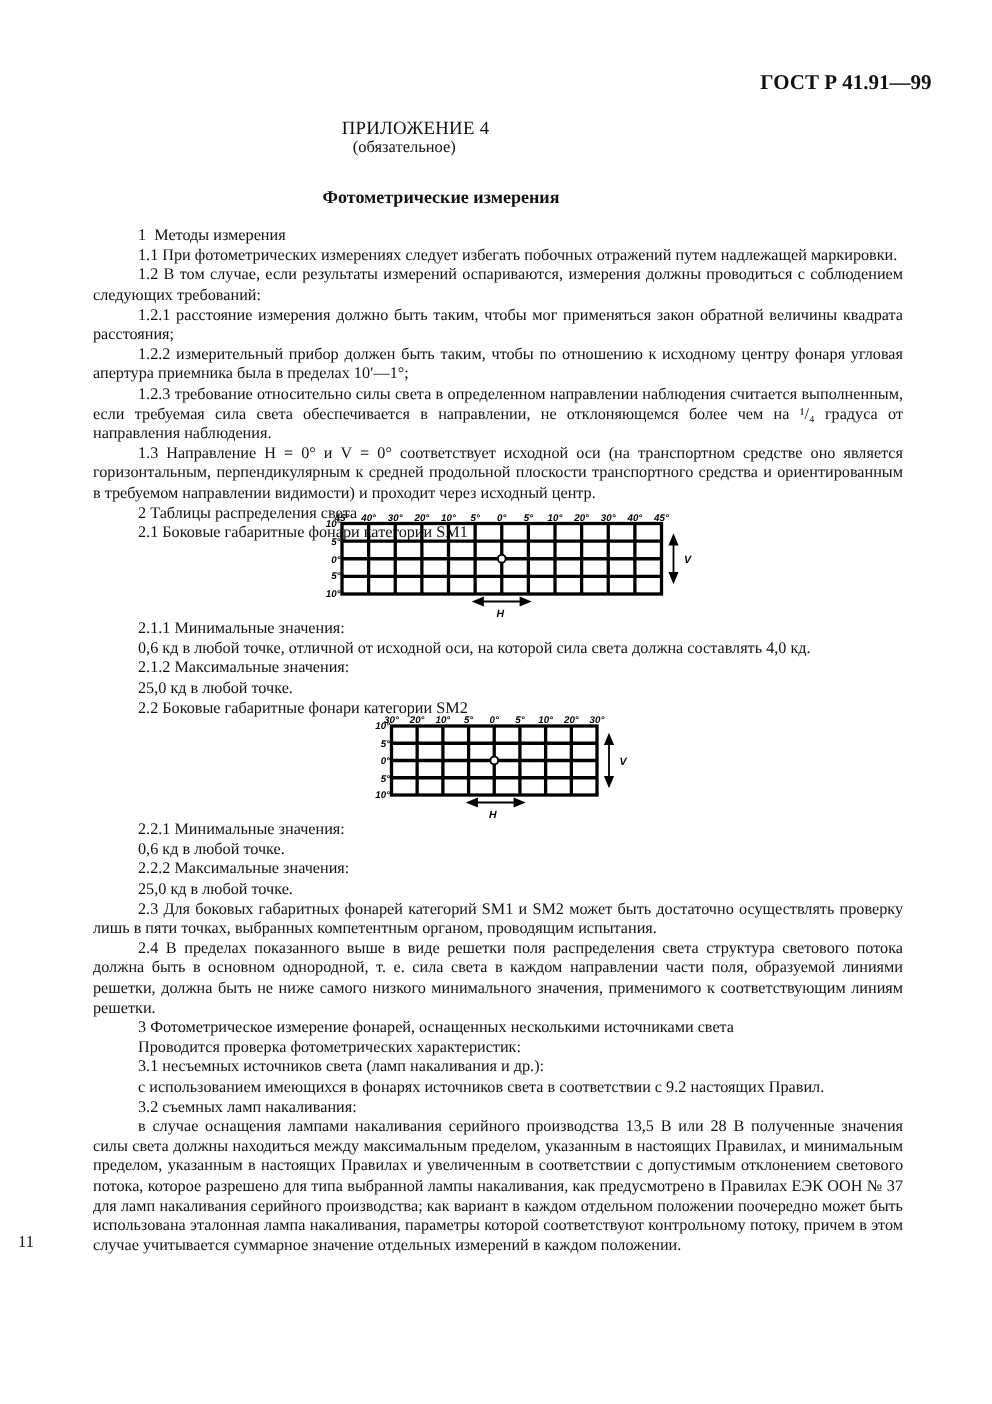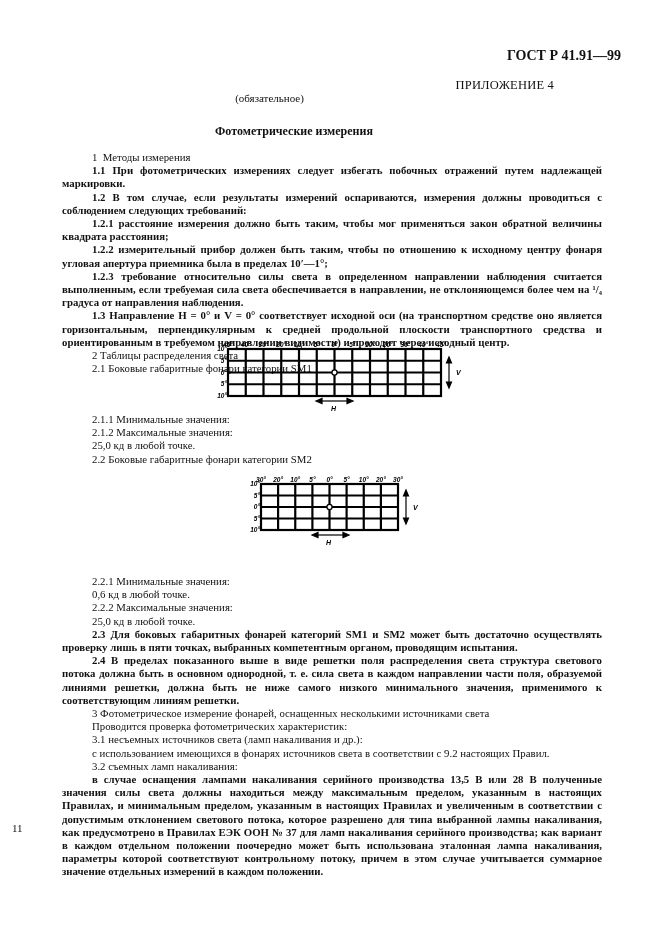--- a/index.html
+++ b/index.html
@@ -1,25 +1,25 @@
 <!DOCTYPE html>
 <html><head>
 <meta charset="utf-8">
 <style>
   html, body { margin:0; padding:0; background:#ffffff; }
   body { width:661px; height:936px; position:relative; overflow:hidden;
          font-family:"Liberation Serif", "DejaVu Serif", serif; color:#111; }
   .abs { position:absolute; }
   .doc-code { left:0; top:48px; width:602px; text-align:right; font-weight:bold; font-size:14px;margin-left:19px; }
-  .appendix-title { left:0; top:78px; width:554px; text-align:right; font-size:12.5px; letter-spacing:0.2px; }
+  .appendix-title { left:0; top:78px; width:554px; text-align:center; font-size:12.5px; letter-spacing:0.2px; }
   .appendix-sub { left:0; top:92px; width:539px; text-align:center; font-size:11px; }
   .section-title { left:0; top:124px; width:588px; text-align:center; font-weight:bold; font-size:12px; }
   .body-text { left:62px; width:540px; font-size:10.8px; line-height:13.2px; text-align:justify; }
   .p { margin:0; }
-  .ind { text-indent:30px;font-weight:bold; }
+  .ind { text-indent:30px; }
   .ind0 { padding-left:30px; }
   .b { font-weight:normal; }
   .page-number { left:12px; top:822px; width:602px; text-align:left; font-size:11px; }
   svg text { font-family:"Liberation Sans", "DejaVu Sans", sans-serif; font-weight:bold; font-style:italic; }
 </style>
 </head>
 <body>
 
 <div class="abs doc-code">ГОСТ Р 41.91—99</div>
 <div class="abs appendix-title">ПРИЛОЖЕНИЕ 4</div>
@@ -88,20 +88,21 @@
   <g stroke="#000" stroke-width="1.2">
     <line x1="114" y1="63" x2="145" y2="63"></line>
     <polygon points="111,63 117,60.5 117,65.5" fill="#000"></polygon>
     <polygon points="148,63 142,60.5 142,65.5" fill="#000"></polygon>
   </g>
   <text x="126" y="73" font-size="7">H</text>
 </svg>
 
 <div class="abs body-text" style="top:413px;">
   <p class="p ind0">2.1.1  Минимальные значения:</p>
+  <p class="p ind0">0,6 кд в любой точке, отличной от исходной оси, на которой сила света должна составлять 4,0 кд.</p>
   <p class="p ind0">2.1.2  Максимальные значения:</p>
   <p class="p ind0">25,0 кд в любой точке.</p>
   <p class="p ind0 b">2.2  Боковые габаритные фонари категории SM2</p>
 </div>
 
 <svg class="abs" style="left:238px; top:473px;" width="200" height="76" viewBox="0 0 200 76">
   <g stroke="#000" stroke-width="2.2" fill="none">
     <rect x="23" y="11" width="137" height="46"></rect>
     <line x1="23" y1="22.5" x2="160" y2="22.5"></line>
     <line x1="23" y1="34" x2="160" y2="34"></line>
@@ -140,21 +141,21 @@
   </g>
   <text x="175" y="37" font-size="7">V</text>
   <g stroke="#000" stroke-width="1.2">
     <line x1="77" y1="62" x2="108" y2="62"></line>
     <polygon points="74,62 80,59.5 80,64.5" fill="#000"></polygon>
     <polygon points="111,62 105,59.5 105,64.5" fill="#000"></polygon>
   </g>
   <text x="88" y="72" font-size="7">H</text>
 </svg>
 
-<div class="abs body-text" style="top:547px;margin-top:28px;">
+<div class="abs body-text" style="top:547px;">
   <p class="p ind0">2.2.1  Минимальные значения:</p>
   <p class="p ind0">0,6 кд в любой точке.</p>
   <p class="p ind0">2.2.2  Максимальные значения:</p>
   <p class="p ind0">25,0 кд в любой точке.</p>
   <p class="p ind">2.3 Для боковых габаритных фонарей категорий SM1 и SM2 может быть достаточно осуществлять проверку лишь в пяти точках, выбранных компетентным органом, проводящим испытания.</p>
   <p class="p ind">2.4  В пределах показанного выше в виде решетки поля распределения света структура светового потока должна быть в основном однородной, т. е. сила света в каждом направлении части поля, образуемой линиями решетки, должна быть не ниже самого низкого минимального значения, применимого к соответствующим линиям решетки.</p>
   <p class="p ind0 b">3  Фотометрическое измерение фонарей, оснащенных несколькими источниками света</p>
   <p class="p ind0">Проводится проверка фотометрических характеристик:</p>
   <p class="p ind0">3.1  несъемных источников света (ламп накаливания и др.):</p>
   <p class="p ind0">с использованием имеющихся в фонарях источников света в соответствии с 9.2 настоящих Правил.</p>

